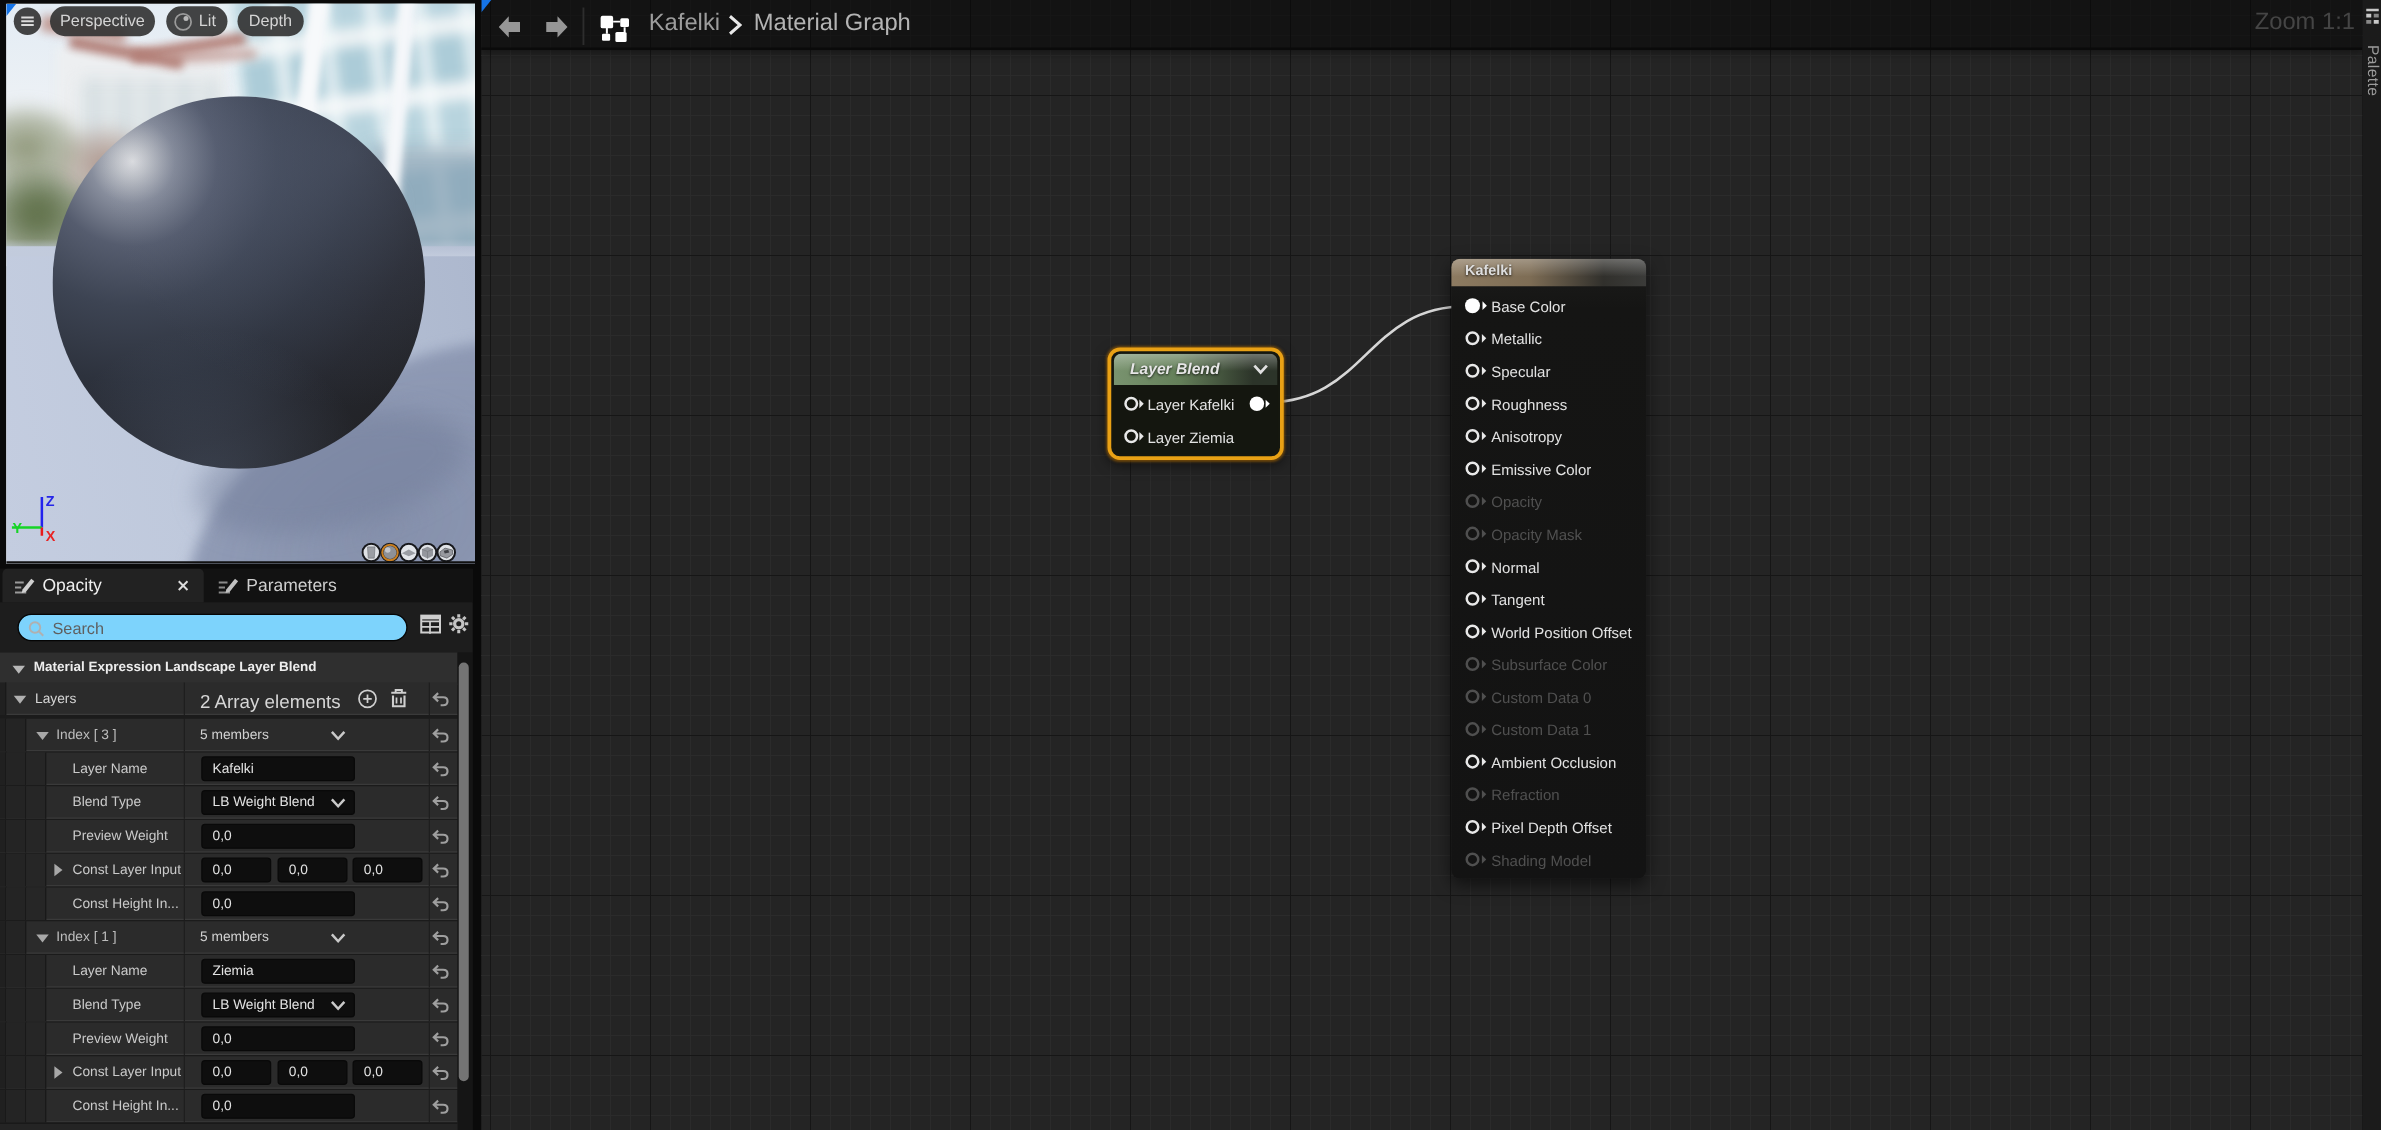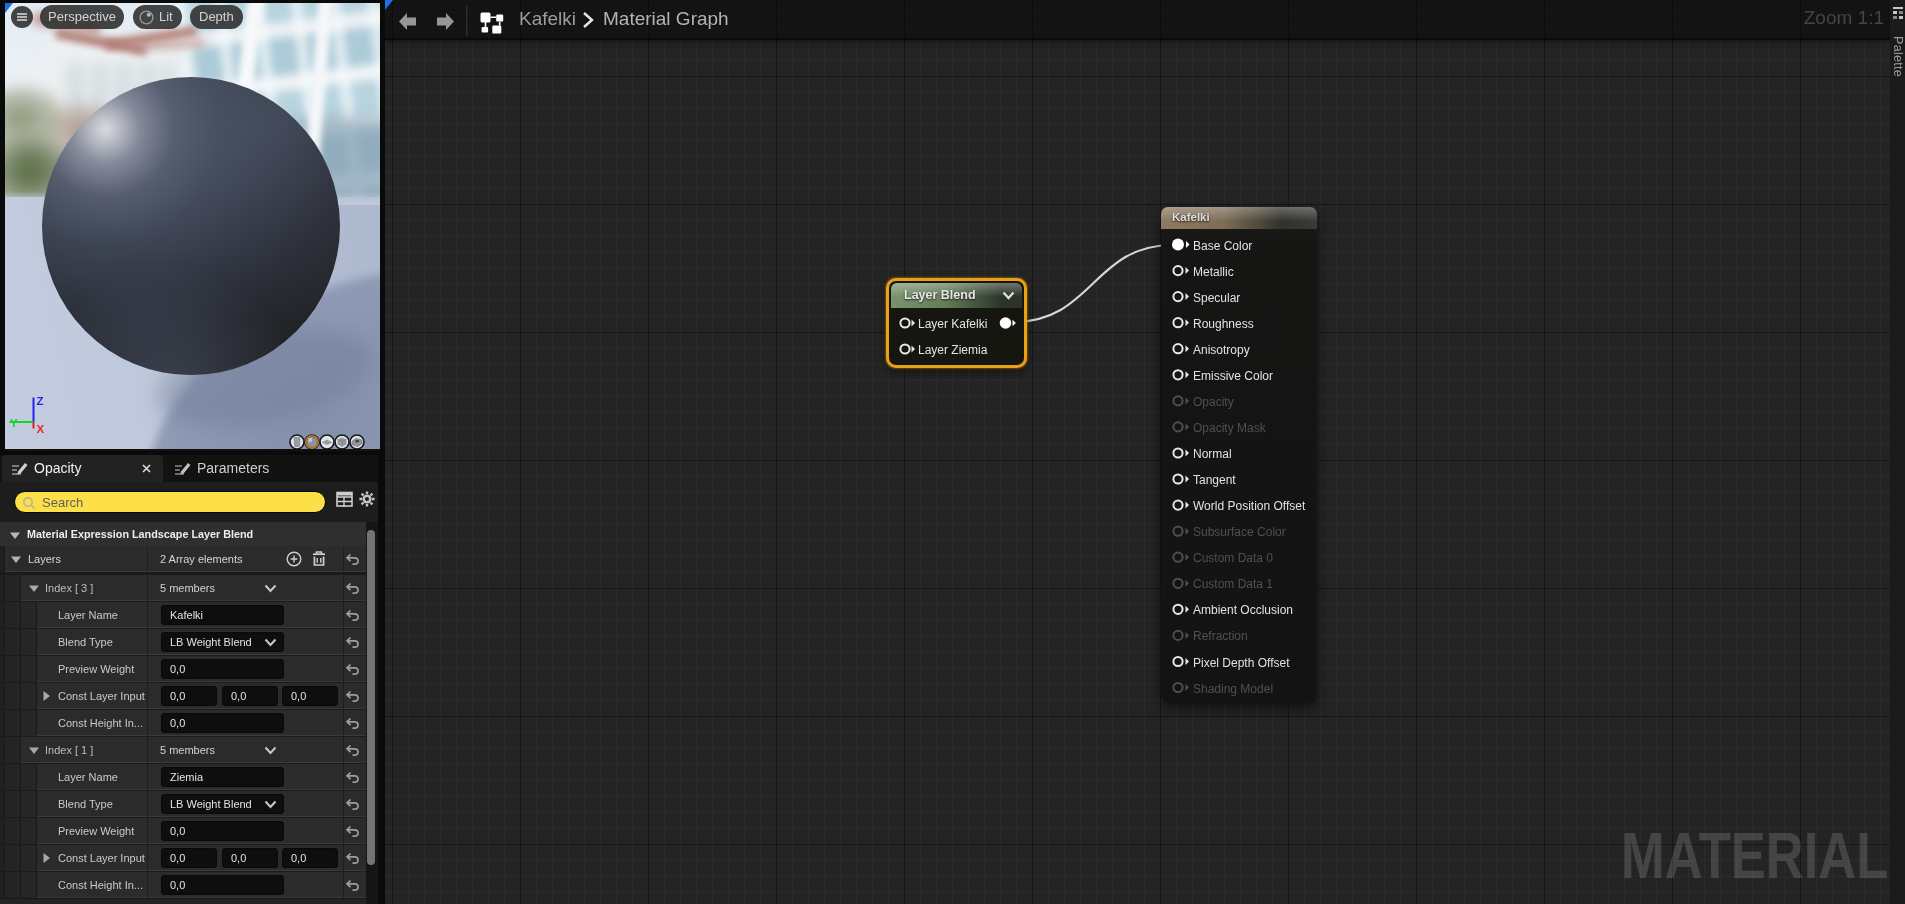--- a/index.html
+++ b/index.html
@@ -11,25 +11,20 @@
 <div class="abs" id="graph" style="left:385px;top:0;width:1505px;height:904px;
  background-color:#242424;
  background-image:
   linear-gradient(#161616 1px, transparent 1px),
   linear-gradient(90deg,#161616 1px, transparent 1px),
   linear-gradient(#2b2b2b 1px, transparent 1px),
   linear-gradient(90deg,#2b2b2b 1px, transparent 1px);
  background-size:128px 128px,128px 128px,16px 16px,16px 16px;
  background-position:0 76px,7px 0,0 12px,7px 0;overflow:hidden;">
 
- <div class="abs" style="left:1236px;top:824px;width:272px;height:64px;overflow:visible;">
-   <div style="font-size:64px;font-weight:bold;color:rgba(255,255,255,0.15);
-    letter-spacing:0px;transform:scaleX(0.82);transform-origin:left center;
-    white-space:nowrap;line-height:64px;">MATERIAL</div>
- </div>
 
  <div class="abs" style="left:0;top:0;width:1505px;height:40px;
   background:rgba(5,5,5,0.55);border-bottom:2px solid #0a0a0a;box-shadow:0 3px 7px rgba(0,0,0,0.4);"></div>
  <svg class="abs" style="left:0;top:0" width="300" height="40" viewBox="0 0 300 40">
    <path d="M0,0 L8,0 L0,10 Z" fill="#1574e8"></path>
    <path d="M31,17.5 L22,17.5 L22,13 L14,21.5 L22,30 L22,25.5 L31,25.5 Z" fill="#969696"></path>
    <path d="M52,17.5 L61,17.5 L61,13 L69,21.5 L61,30 L61,25.5 L52,25.5 Z" fill="#969696"></path>
    <rect x="81" y="6" width="1.5" height="30" fill="#2d2d2d"></rect>
    <g fill="#fff" stroke="none">
      <path d="M105.5,17.3 L111.2,17.3 M100.5,22 L100.5,27 M114.7,21.8 L114.7,25.6" stroke="#fff" stroke-width="1.6" fill="none"></path>
@@ -50,21 +45,21 @@
   <path d="M28,92 C108,92 108,15 188,15" stroke="#d6d6d6" stroke-width="2.1" fill="none"></path>
  </svg>
 
  <div class="abs" style="left:501px;top:278px;width:141px;height:90px;
    border:3px solid #e9a115;border-radius:10px;background:#15170f;
    box-shadow:0 0 2px 1px rgba(180,110,0,0.55), 0 4px 10px rgba(0,0,0,0.5);"></div>
  <div class="abs" style="left:506px;top:283px;width:131px;height:80px;border-radius:6px;
    background:#14160f;overflow:hidden;">
    <div style="height:25px;background:linear-gradient(180deg,rgba(255,255,255,0.32),rgba(255,255,255,0.0) 55%),linear-gradient(90deg,#79936f 0%,#647f59 40%,#2c3429 85%);
      color:#e6e6e6;font-weight:bold;font-size:12.5px;line-height:24px;padding-left:13px;
-     text-shadow:0 1px 2px rgba(0,0,0,0.8);">Layer Blend</div>
+     text-shadow:0 1px 2px rgba(0,0,0,0.8);font-style:italic;">Layer Blend</div>
    <svg class="abs" style="right:7px;top:7px" width="13" height="11" viewBox="0 0 13 11">
      <path d="M1.5,2.5 L6.5,8 L11.5,2.5" stroke="#e0e0e0" stroke-width="2.2" fill="none"></path>
         </svg>
  </div>
  <svg class="abs" style="left:506px;top:308px" width="131" height="55" viewBox="0 0 131 55">
    <g>
     <circle cx="14" cy="15" r="4.6" fill="none" stroke="#e8e8e8" stroke-width="2"></circle>
     <path d="M20.5,11.5 L24,15 L20.5,18.5 Z" fill="#e8e8e8"></path>
     <text x="27" y="20" font-size="12" fill="#e4e4e4">Layer Kafelki</text>
     <circle cx="14" cy="41" r="4.6" fill="none" stroke="#e8e8e8" stroke-width="2"></circle>
@@ -272,21 +267,21 @@
    <svg class="abs" style="left:9px;top:6px" width="17" height="15" viewBox="0 0 17 15">
      <g stroke="#8a8a8a" stroke-width="1.5">
             <path d="M1,5 L8,5 M1,9 L6,9 M1,13 L10,13"></path>
           </g>
      <path d="M7,10.5 L14,2 L16.5,4 L9.6,12.5 L6.4,13.3 Z" fill="#c0c0c0"></path>
    </svg>
    <span style="position:absolute;left:32px;top:5px;font-size:14px;color:#cfcfcf;">Parameters</span>
  </div>
 
  <div class="abs" style="left:0;top:27px;width:378px;height:40px;background:#1d1d1d;"></div>
- <div class="abs" style="left:14px;top:36px;width:312px;height:22px;border-radius:11px;background:#fde047;border:1px solid #050505;text-align:right;">
+ <div class="abs" style="left:14px;top:36px;width:312px;height:22px;border-radius:11px;background:#7dd3fc;border:1px solid #050505;text-align:right;">
    <svg class="abs" style="left:7px;top:4px" width="14" height="14" viewBox="0 0 14 14">
      <circle cx="6" cy="6" r="4.2" fill="none" stroke="#b0b0b0" stroke-width="1.5"></circle>
      <path d="M9.2,9.2 L12.6,12.6" stroke="#b0b0b0" stroke-width="1.5"></path>
         </svg>
    <span style="position:absolute;left:27px;top:3px;font-size:13px;color:#5f5f5f;">Search</span>
  </div>
  <svg class="abs" style="left:336px;top:36px" width="17" height="17" viewBox="0 0 17 17">
    <rect x="1" y="1.5" width="15" height="13.5" fill="none" stroke="#cfcfcf" stroke-width="1.6"></rect>
    <path d="M1,6 L16,6 M1,10.5 L16,10.5 M8,6 L8,16" stroke="#cfcfcf" stroke-width="1.4"></path>
    <rect x="1" y="1.5" width="15" height="3" fill="#cfcfcf"></rect>
@@ -307,21 +302,21 @@
 <div class="abs" style="left:27px;top:73px;font-size:10.8px;font-weight:bold;color:#ededed;">Material Expression Landscape Layer Blend</div>
 <div class="abs" style="left:0;top:91px;width:366px;height:26px;background:#2b2b2b;border-bottom:1px solid #3a3a3a;">
         <div class="abs" style="left:0;top:0;width:5px;height:26px;background:#202020;border-right:1px solid #191919;"></div>
         <div class="abs" style="left:147px;top:0;width:1px;height:26px;background:#1e1e1e;"></div>
         <div class="abs" style="left:343px;top:0;width:1px;height:26px;background:#1e1e1e;"></div>
       </div>
 <svg class="abs" style="left:10px;top:100px" width="12" height="9" viewBox="0 0 12 9">
         <path d="M1,1.5 L11,1.5 L6,8 Z" fill="#b0b0b0"></path>
       </svg>
 <div class="abs" style="left:28px;top:98px;font-size:11px;color:#d6d6d6;">Layers</div>
-<div class="abs" style="left:160px;top:98px;font-size:11px;color:#d6d6d6;">2 Array elements</div>
+<div class="abs" style="left:160px;top:98px;font-size:15px;color:#d6d6d6;">2 Array elements</div>
 <svg class="abs" style="left:286px;top:96px" width="16" height="16" viewBox="0 0 16 16">
           <circle cx="8" cy="8" r="6.8" fill="none" stroke="#cfcfcf" stroke-width="1.4"></circle>
           <path d="M8,4.6 L8,11.4 M4.6,8 L11.4,8" stroke="#cfcfcf" stroke-width="1.4"></path>
       </svg>
 <svg class="abs" style="left:311px;top:95px" width="16" height="17" viewBox="0 0 16 17">
           <path d="M2,4.2 L14,4.2" stroke="#cfcfcf" stroke-width="1.7"></path>
           <path d="M5.5,4 L5.5,2 L10.5,2 L10.5,4" stroke="#cfcfcf" stroke-width="1.5" fill="none"></path>
           <path d="M3.4,6.4 L3.4,15 L12.6,15 L12.6,6.4" stroke="#cfcfcf" stroke-width="1.7" fill="none"></path>
           <path d="M6.2,8 L6.2,12.8 M9.8,8 L9.8,12.8" stroke="#cfcfcf" stroke-width="1.4"></path>
       </svg>

